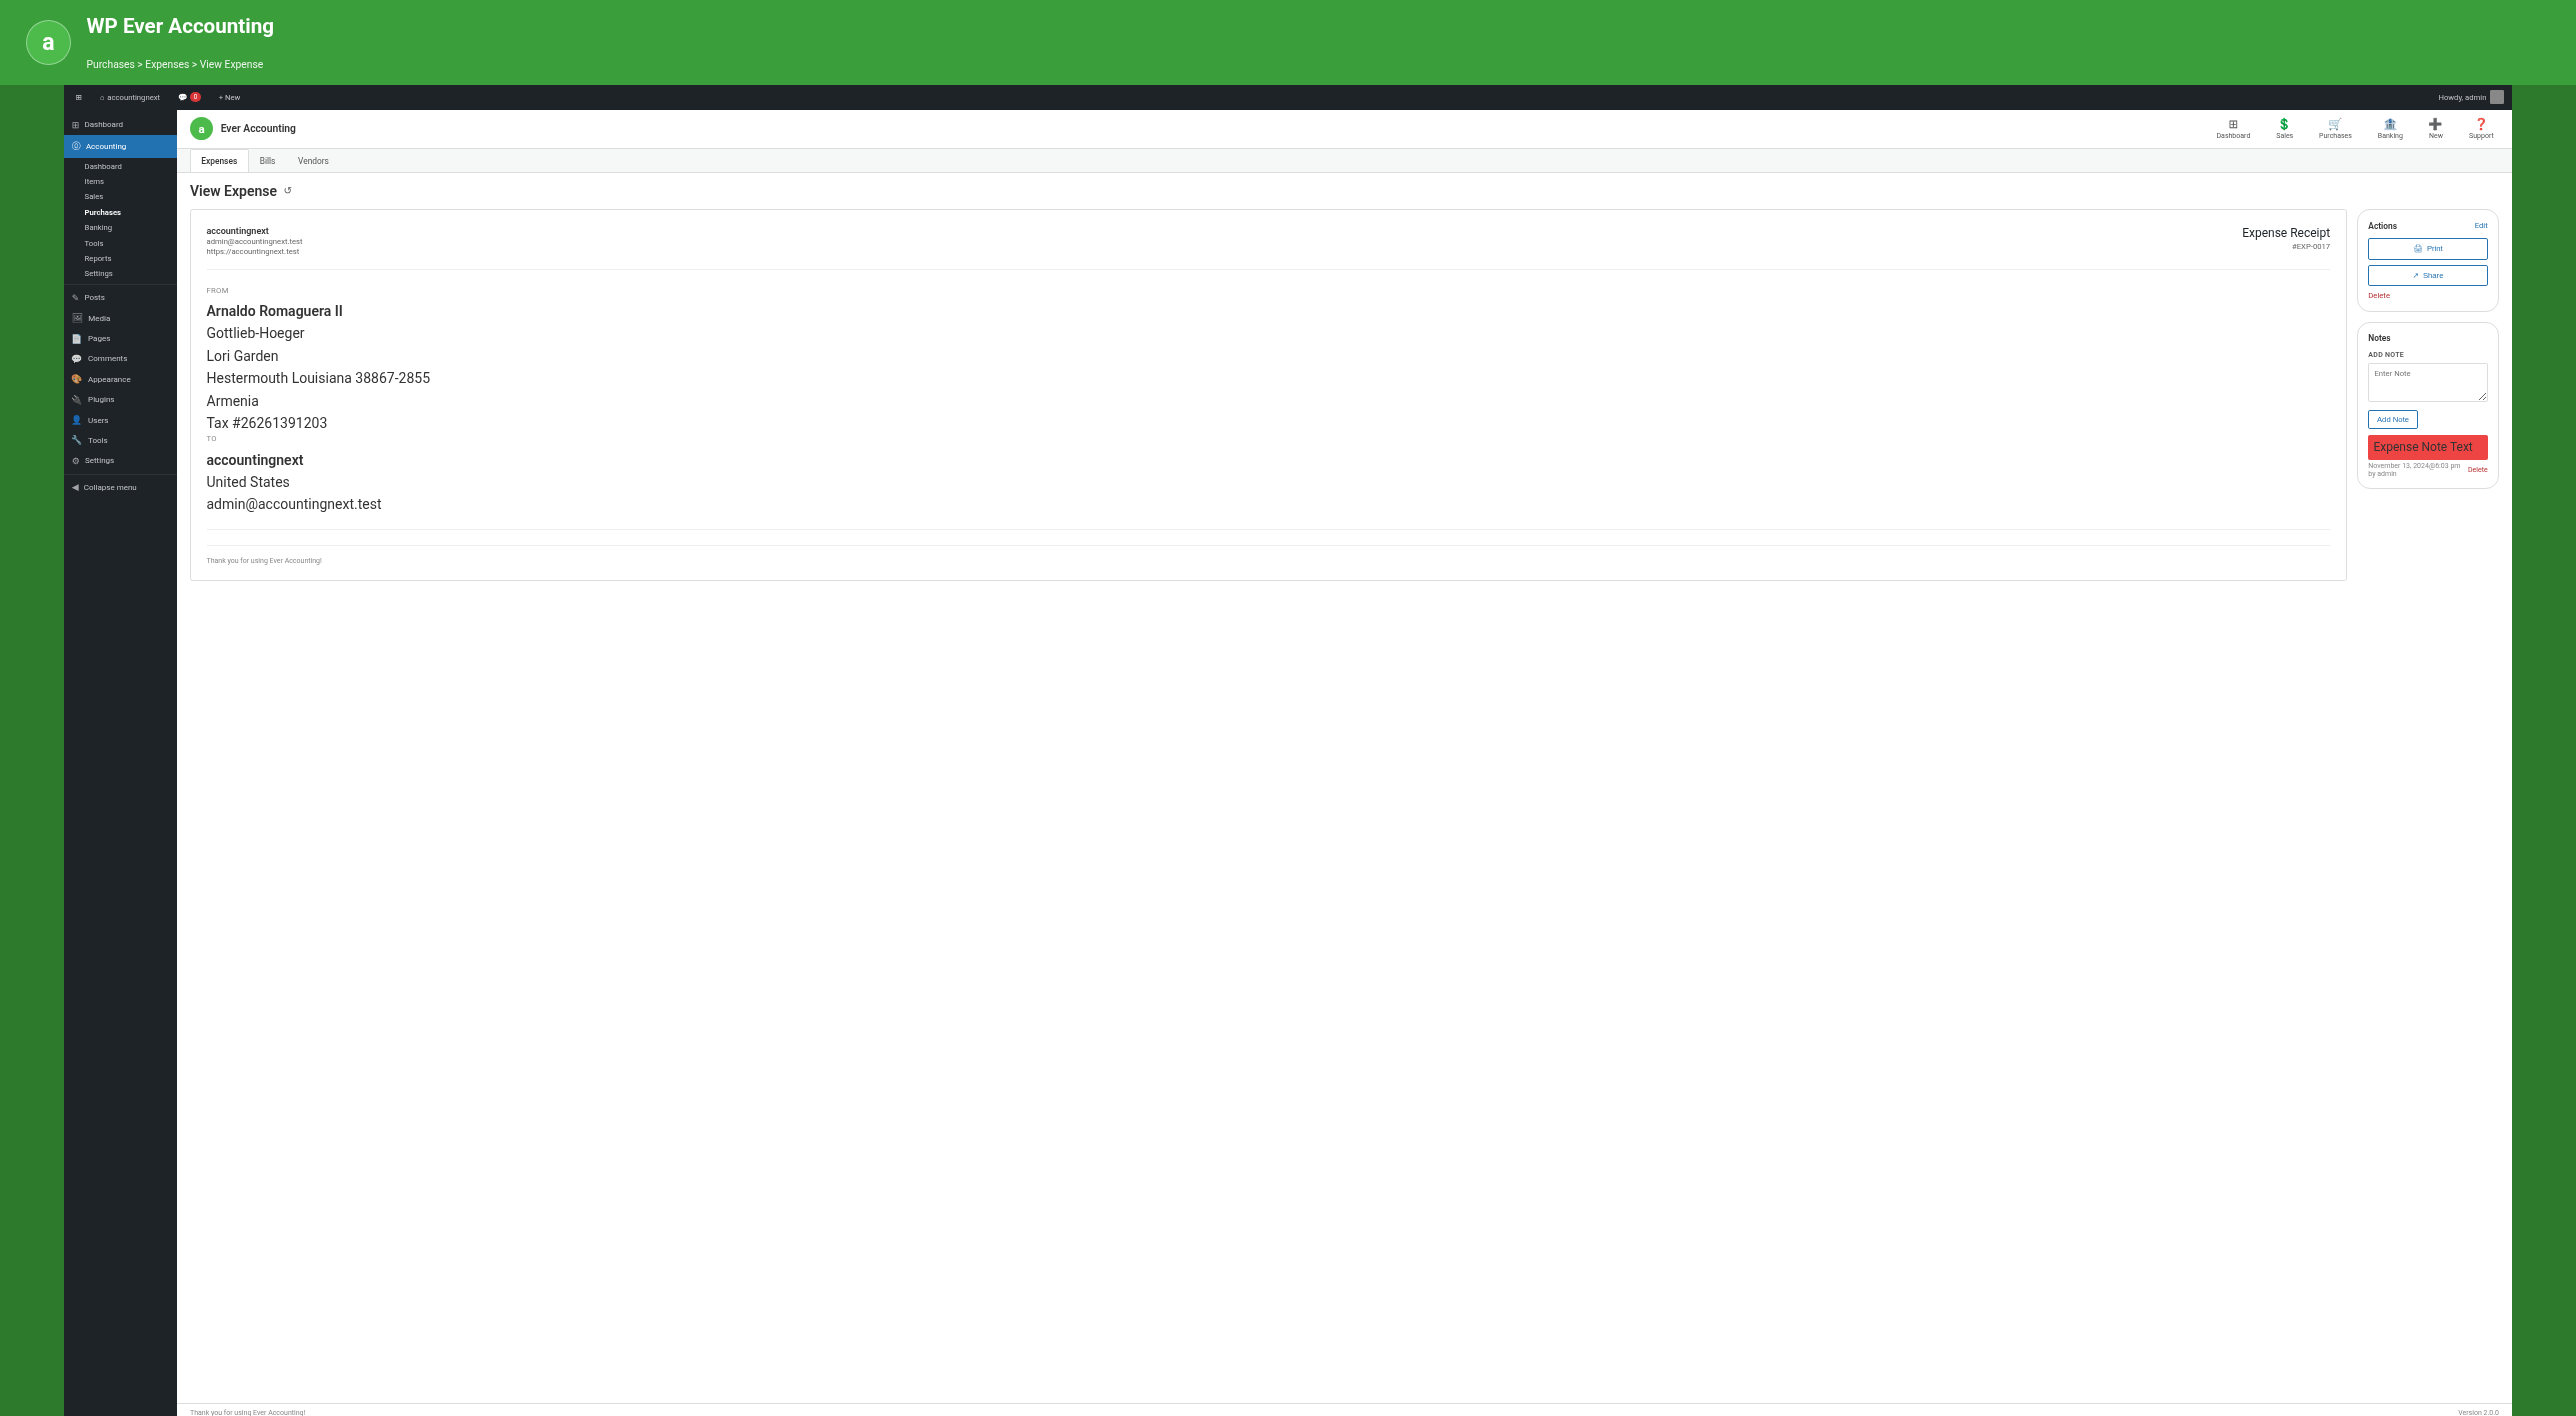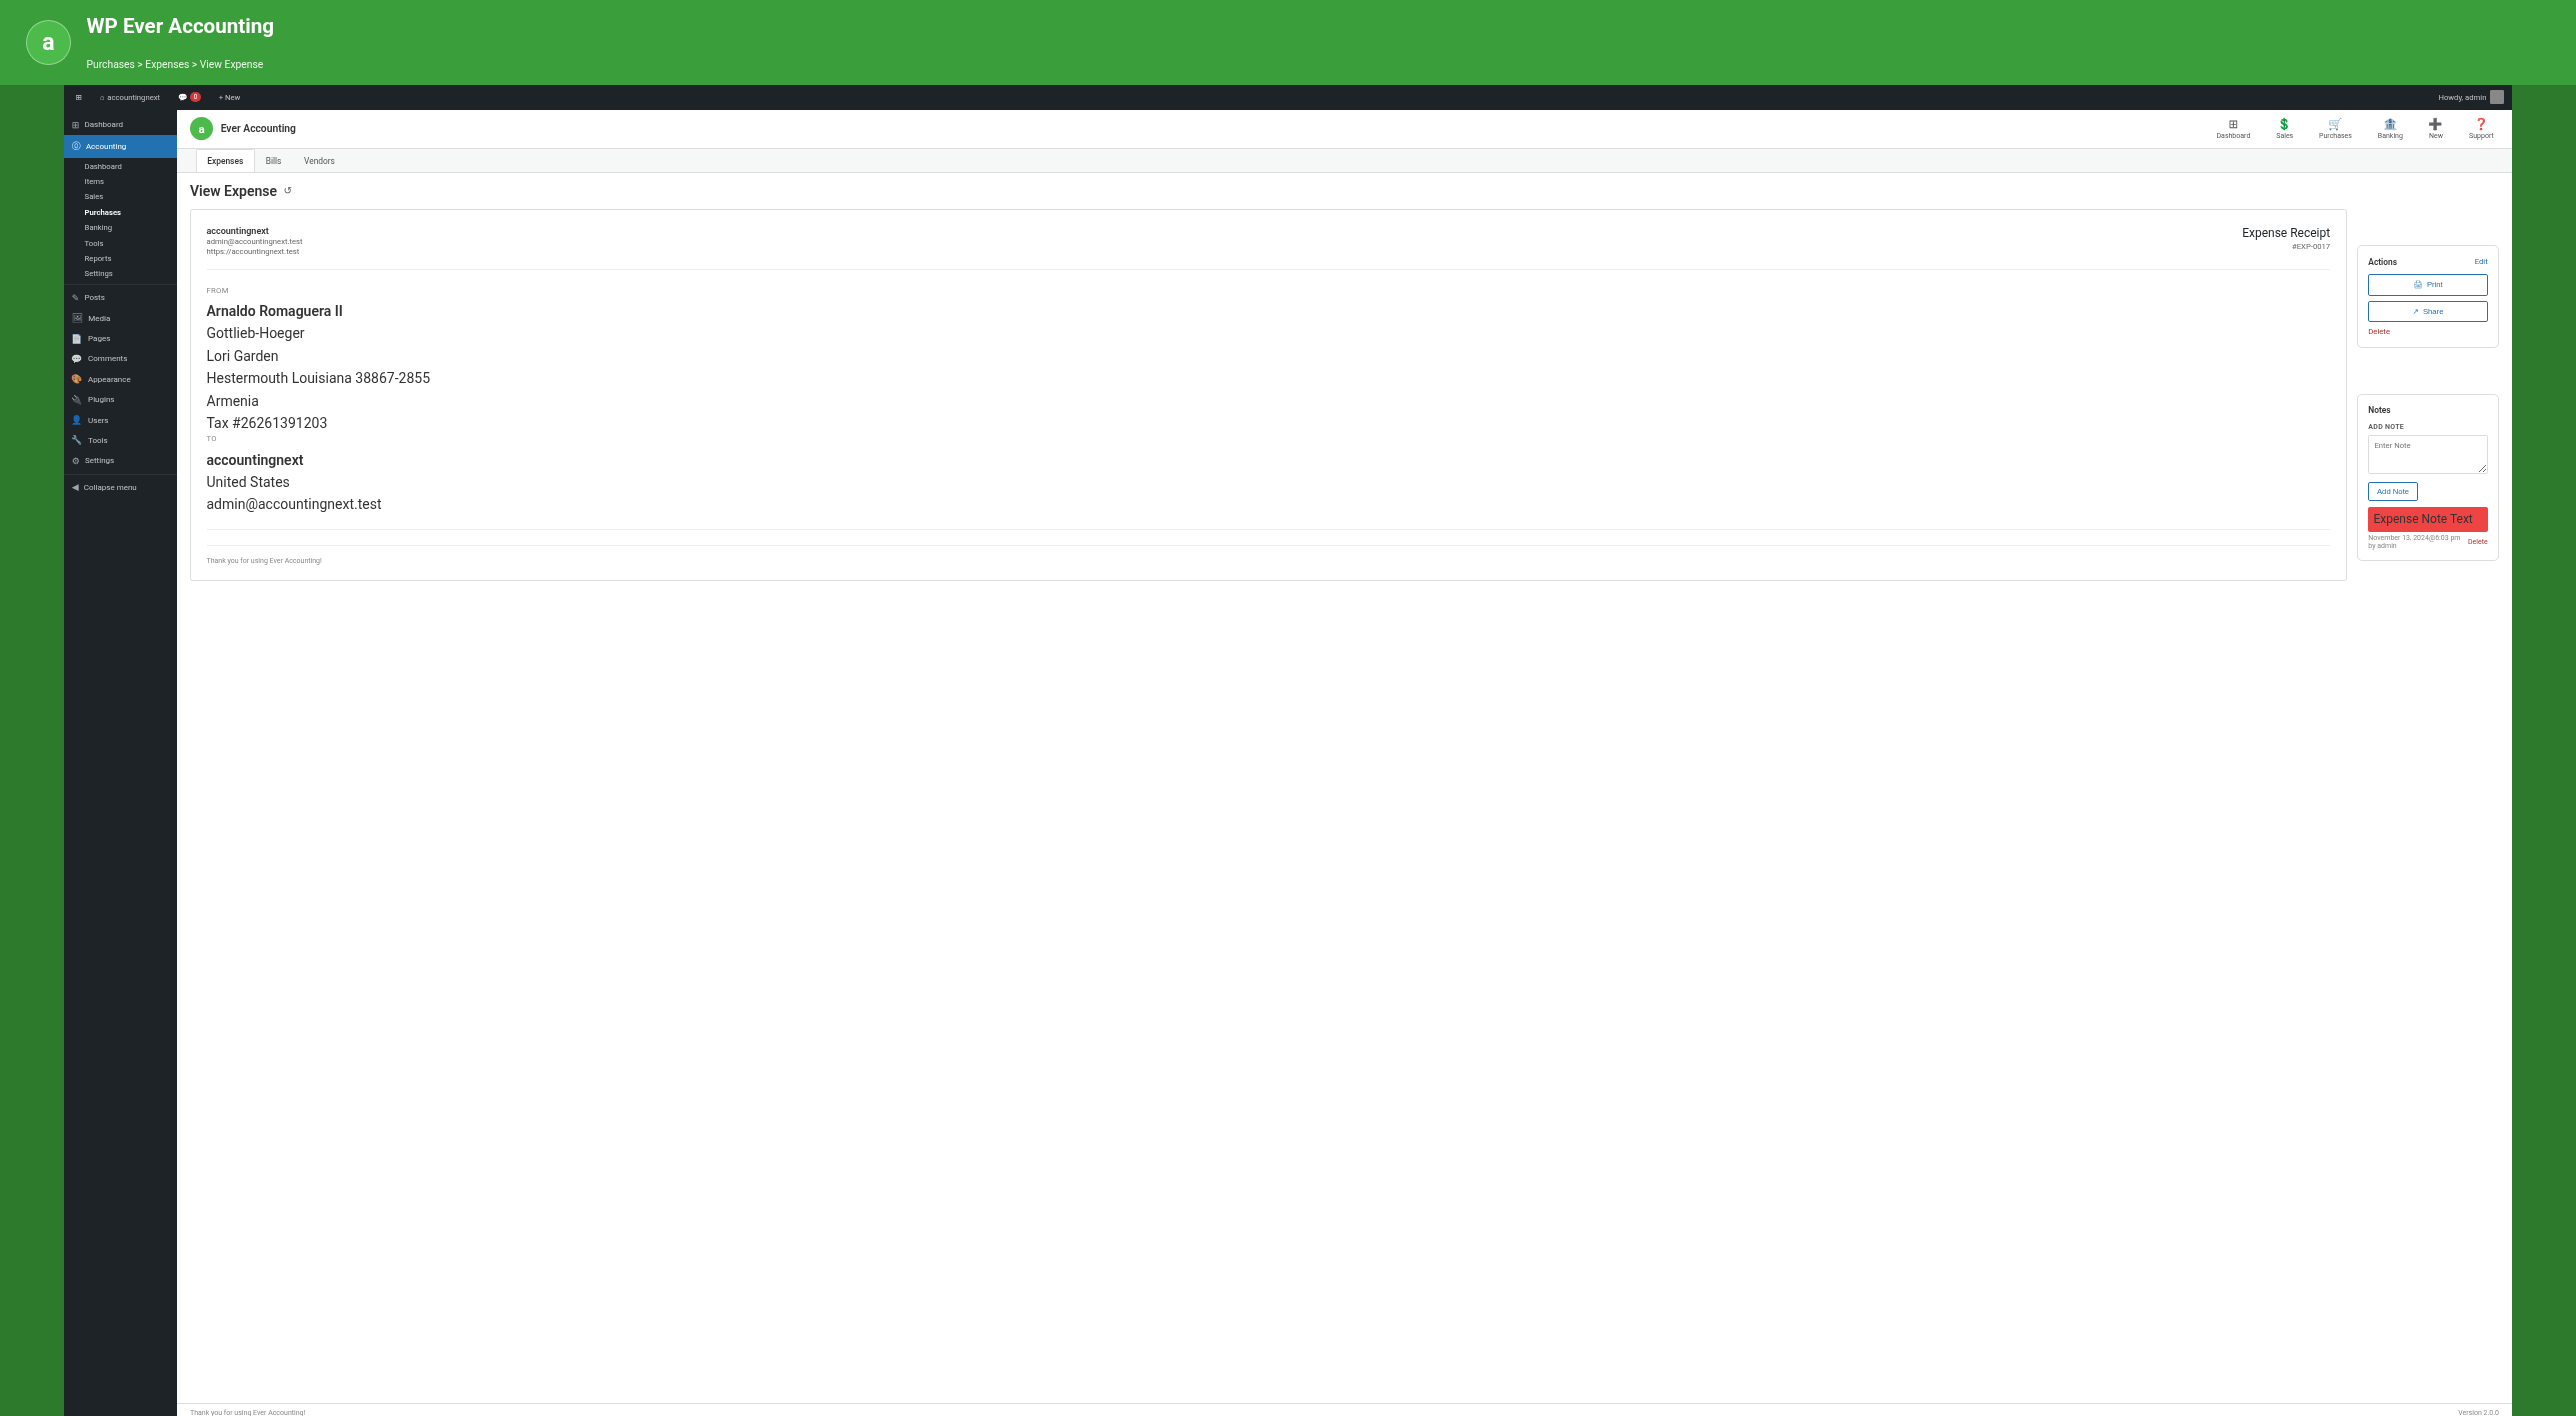--- a/index.html
+++ b/index.html
@@ -88,21 +88,21 @@
     .plugin-topnav-left { display: flex; align-items: center; gap: 7.7px; }
     .plugin-logo { width: 23px; height: 23px; background: #4cbb4c; border-radius: 50%; display: flex; align-items: center; justify-content: center; color: white; font-weight: bold; font-size: 11.6px; }
     .plugin-brand { font-size: 10.3px; font-weight: 600; color: #333; }
     .plugin-topnav-right { display: flex; align-items: center; gap: 15.5px; }
     .plugin-nav-item { display: flex; flex-direction: column; align-items: center; gap: 1.3px; cursor: pointer; color: #555; font-size: 7px; padding: 2.6px 5.2px; }
     .plugin-nav-item .nav-icon { font-size: 11.6px; }
 
     
     .tab-bar {
       display: flex;
-      padding: 0 19px;
+      padding: 0 13px;
       border-bottom: 0.6px solid #ddd;
       background: #f6f7f7;
       gap: 0;
     }
     .tab {
       padding: 6.4px 10.3px; font-size: 8.4px; cursor: pointer;
       border: 0.6px solid transparent; border-bottom: none;
       color: #555; background: transparent; margin-bottom: -0.6px;
     }
     .tab.active {
@@ -146,21 +146,21 @@
     .payment-summary h3 { font-size: 9px; font-weight: 600; color: #333; margin-bottom: 10.3px; }
     .summary-table { width: 100%; border-collapse: collapse; }
     .summary-table tr td { padding: 6.4px 0; font-size: 8.4px; color: #333; border-bottom: 0.6px solid #f0f0f0; }
     .summary-table tr td:first-child { color: #555; width: 103px; }
 
     .receipt-footer { margin-top: 13px; padding-top: 10.3px; border-top: 0.6px solid #eee; font-size: 7px; color: #888; }
 
     
     .actions-sidebar { width: 142px; flex-shrink: 0; display: flex; flex-direction: column; gap: 10.3px; }
 
-    .action-card { border: 0.6px solid #ddd; border-radius: 5px; background: white; padding: 10.3px; margin-top: 36px; }
+    .action-card { border: 0.6px solid #ddd; border-radius: 13px; background: white; padding: 10.3px; }
     .action-card-header { display: flex; justify-content: space-between; align-items: center; margin-bottom: 7.7px; }
     .action-card-title { font-size: 8.4px; font-weight: 600; color: #333; }
     .action-edit-link { font-size: 7.7px; color: #2271b1; cursor: pointer; text-decoration: none; text-align: center; }
 
     .action-btn {
       width: 100%; padding: 5.2px; border: 0.6px solid #2271b1; border-radius: 1.9px;
       background: white; color: #2271b1; font-size: 7.7px; cursor: pointer;
       display: flex; align-items: center; justify-content: center; gap: 3.9px;
       margin-bottom: 5.2px;
     }

